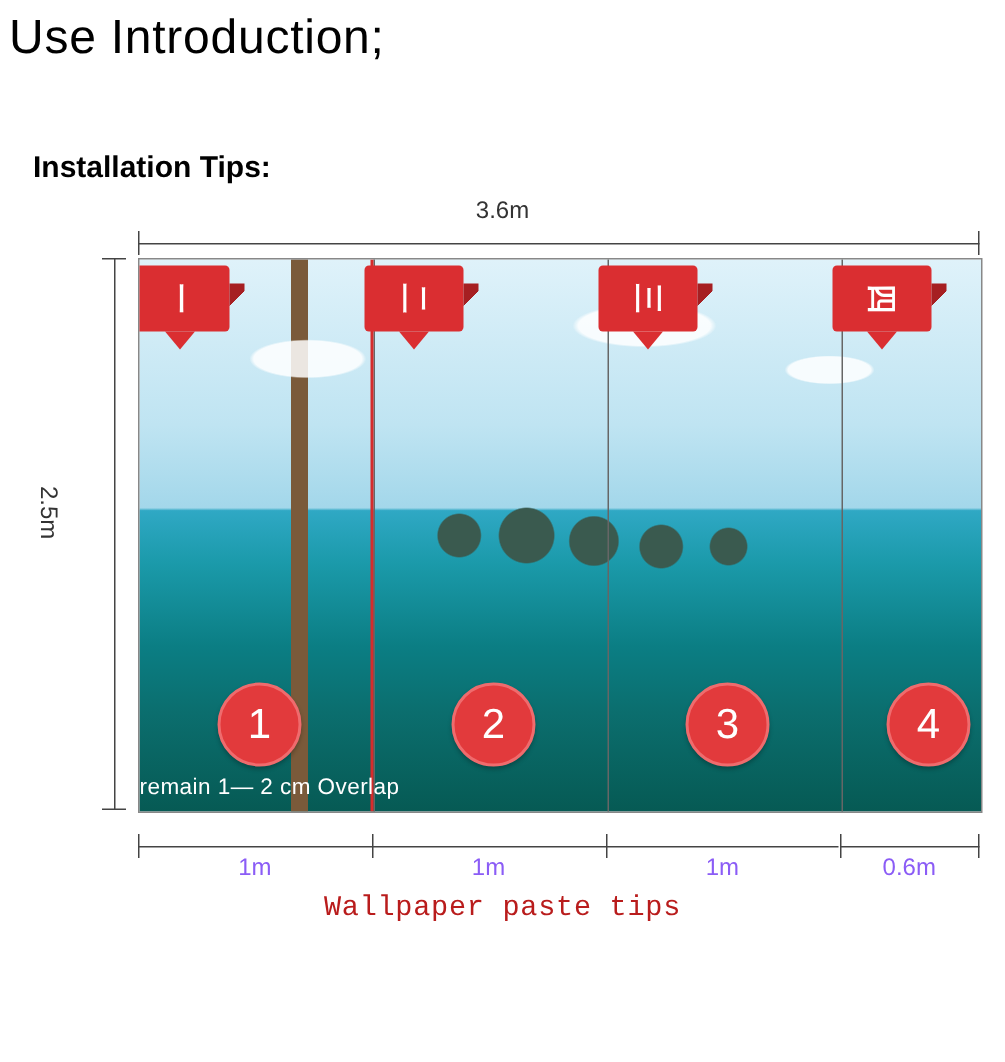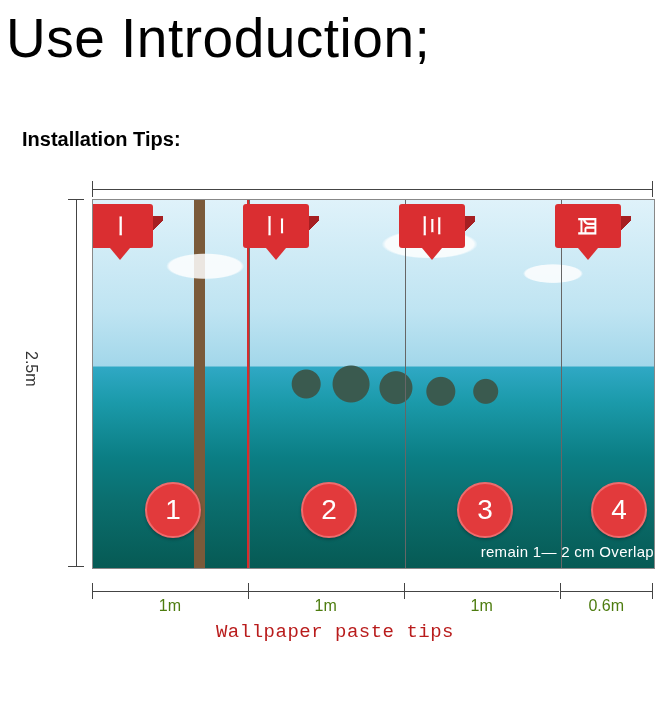--- a/index.html
+++ b/index.html
@@ -6,21 +6,21 @@
     margin: 0;
     padding: 0;
     background: #ffffff;
     font-family: Arial, Helvetica, sans-serif;
     width: 670px;
     height: 708px;
     overflow: hidden;
     color: #000;
   }
   .page-title {
-    font-size: 55px;
+    font-size: 32px;
     font-weight: 400;
     margin: 6px 0 0 6px;
     letter-spacing: 0.5px;
   }
   .section-title {
     font-size: 20px;
     font-weight: 700;
     margin: 58px 0 0 22px;
   }
 
@@ -154,54 +154,54 @@
     color:#fff; font-size:28px;
     display:flex; align-items:center; justify-content:center;
     border:2px solid #ef6b6d;
     box-shadow:0 2px 3px rgba(0,0,0,.25);
   }
 
   .overlap-note{
     position:absolute;
     bottom:8px;
     left:0; right:0;
-    text-align:right;
+    text-align:left;
     color:#fff;
     font-size:15px;
     letter-spacing:.3px;
-    padding-left:25px;
   }
 
   
   .bottom-dims{
     position:absolute;
     left:92px; width:561px;
     top:432px; height:30px;
   }
   .bottom-dims .tick{ position:absolute; top:0; width:1px; height:16px; background:#444;}
   .bottom-dims .bar{ position:absolute; top:8px; height:1px; background:#444;}
-  .bottom-dims .lbl{ position:absolute; top:14px; font-size:16px; color:#4d7c0f; transform:translateX(-50%);}
+  .bottom-dims .lbl{ position:absolute; top:14px; font-size:16px; color:#8b5cf6; transform:translateX(-50%);}
 
   .caption{
     margin-top:0px;
     text-align:center;
     font-family:"Courier New", monospace;
     font-size:19px;
     color:#b91c1c;
     letter-spacing:.5px;
   }
 </style>
 </head>
 <body>
 
 <div class="page-title">Use Introduction;</div>
 <div class="section-title">Installation Tips:</div>
 
 <div class="diagram-wrap">
 
+  <div class="total-width-label">3.6m</div>
   <div class="total-height-label">2.5m</div>
 
   <div class="top-dim">
     <div class="tick l"></div>
       <div class="bar"></div>
       <div class="tick r"></div>
   </div>
   <div class="left-dim">
     <div class="tick t"></div>
       <div class="bar"></div>

